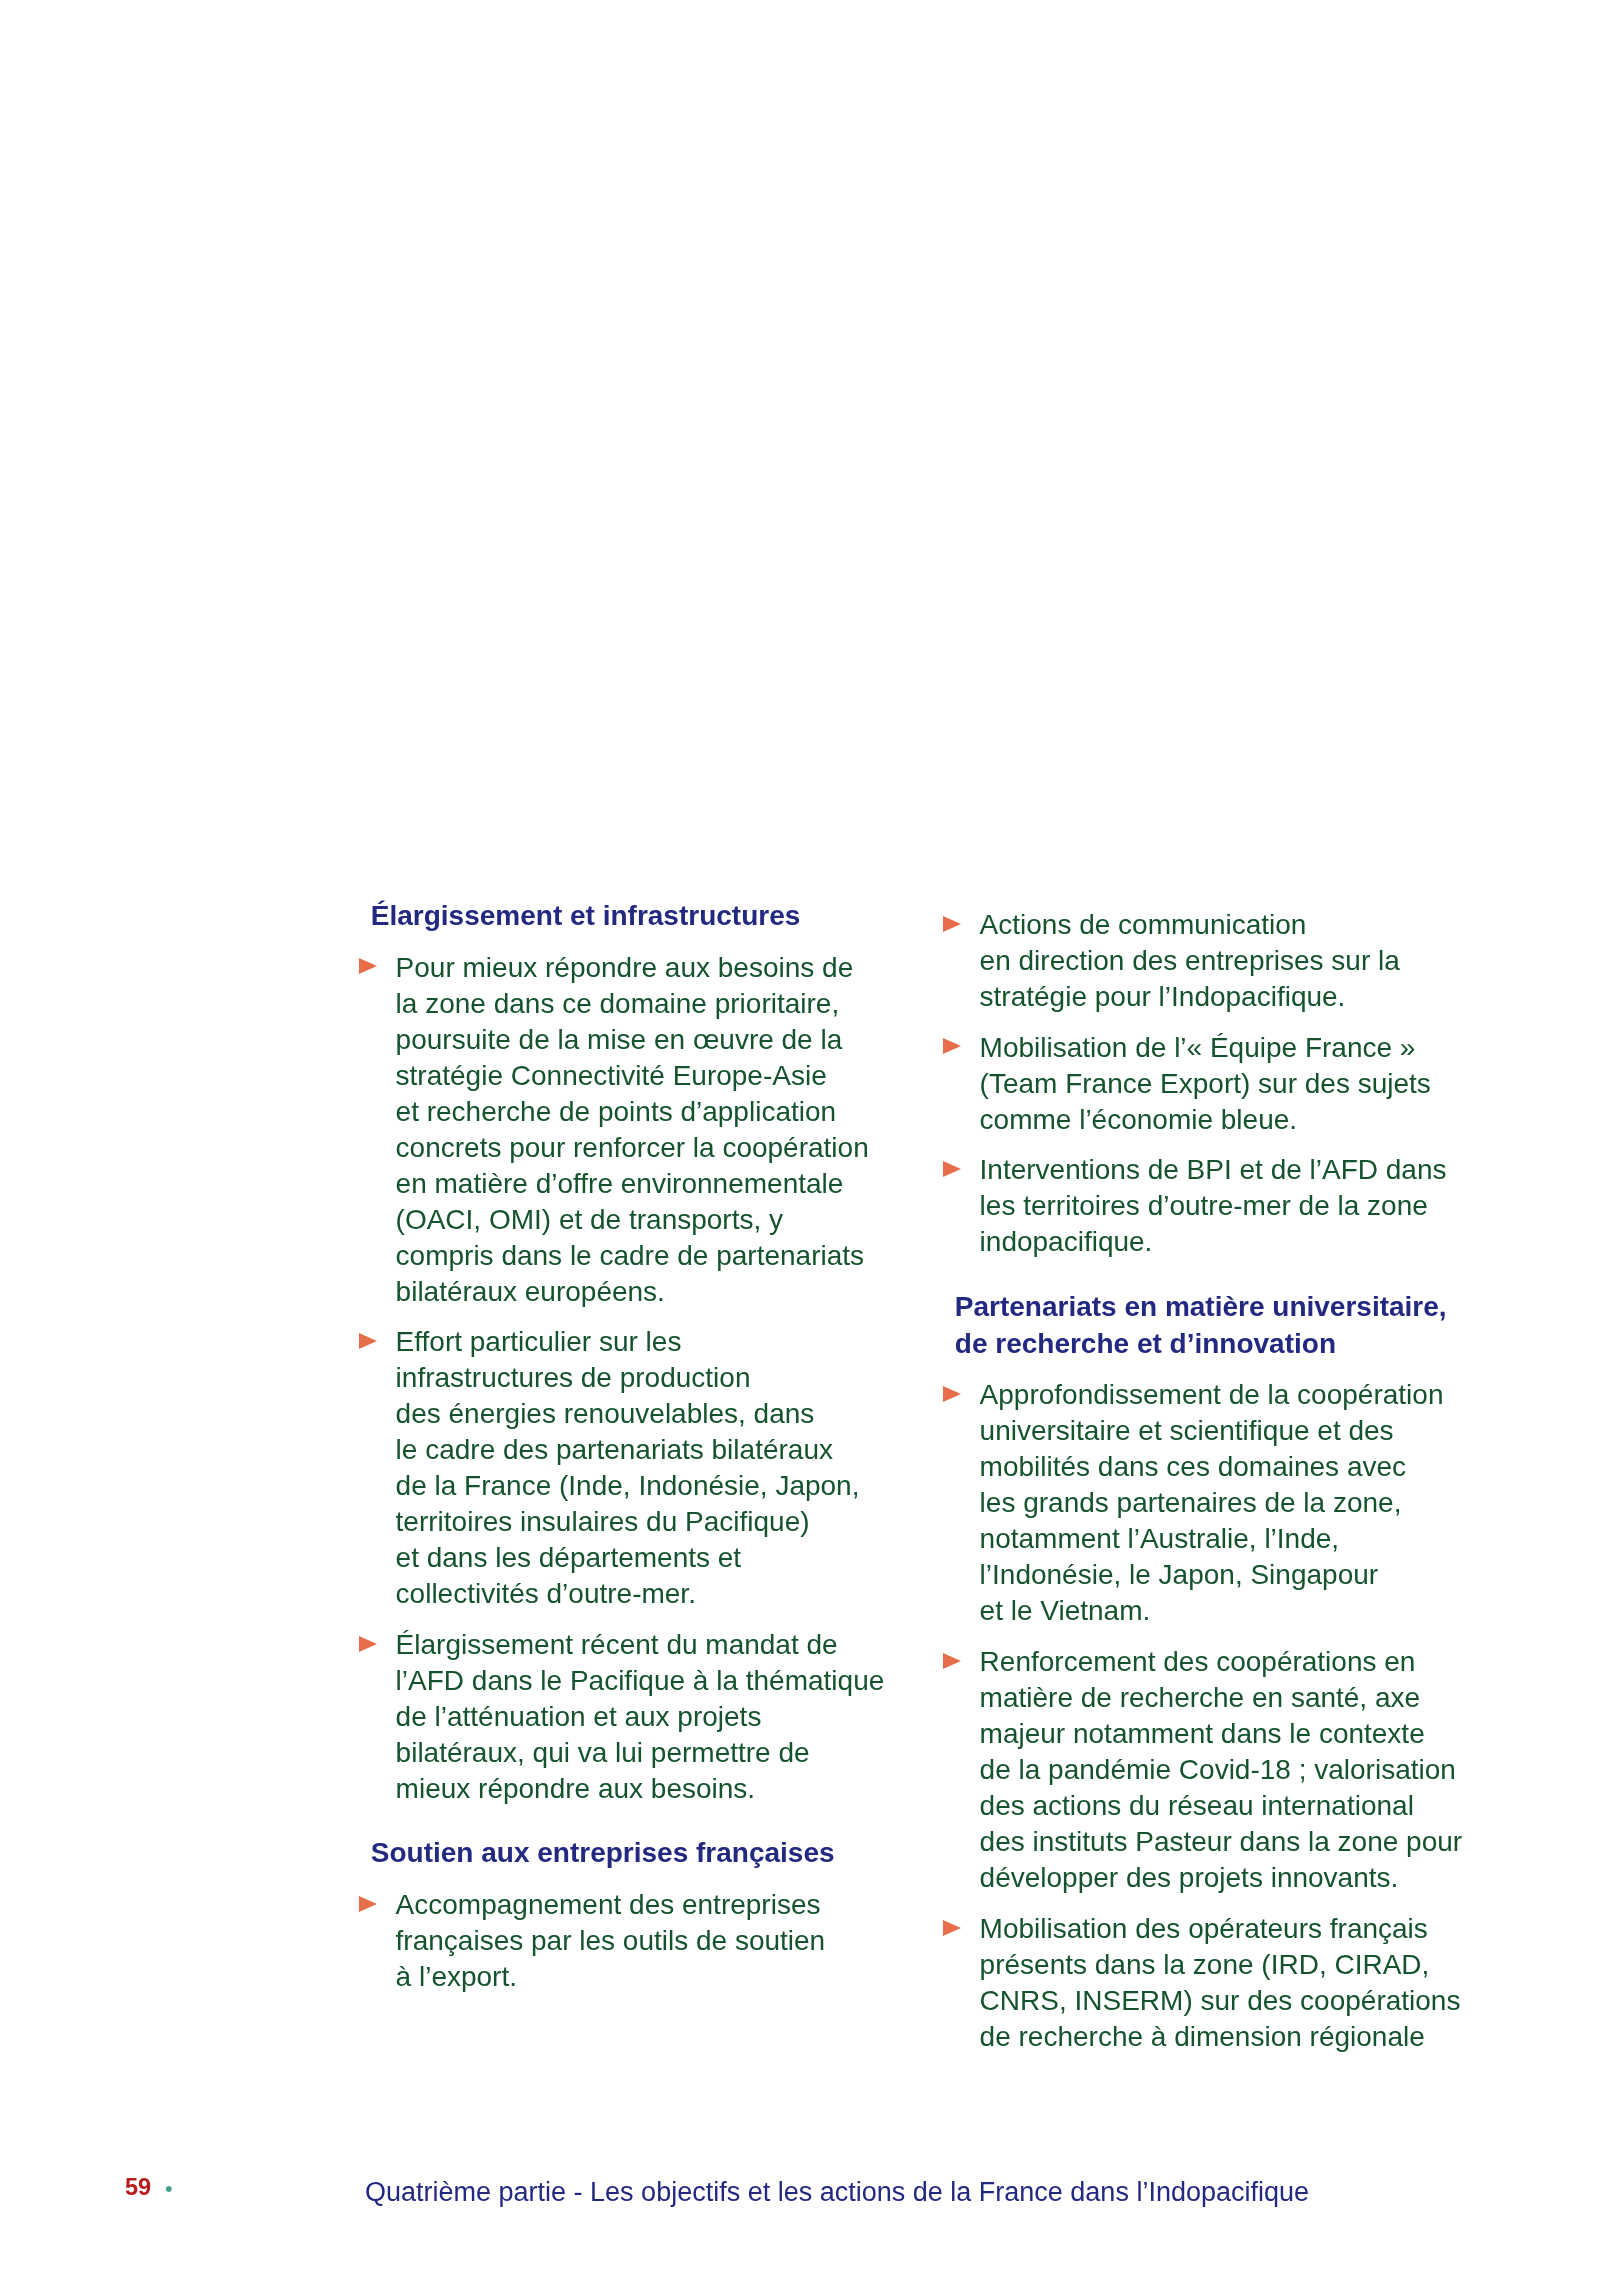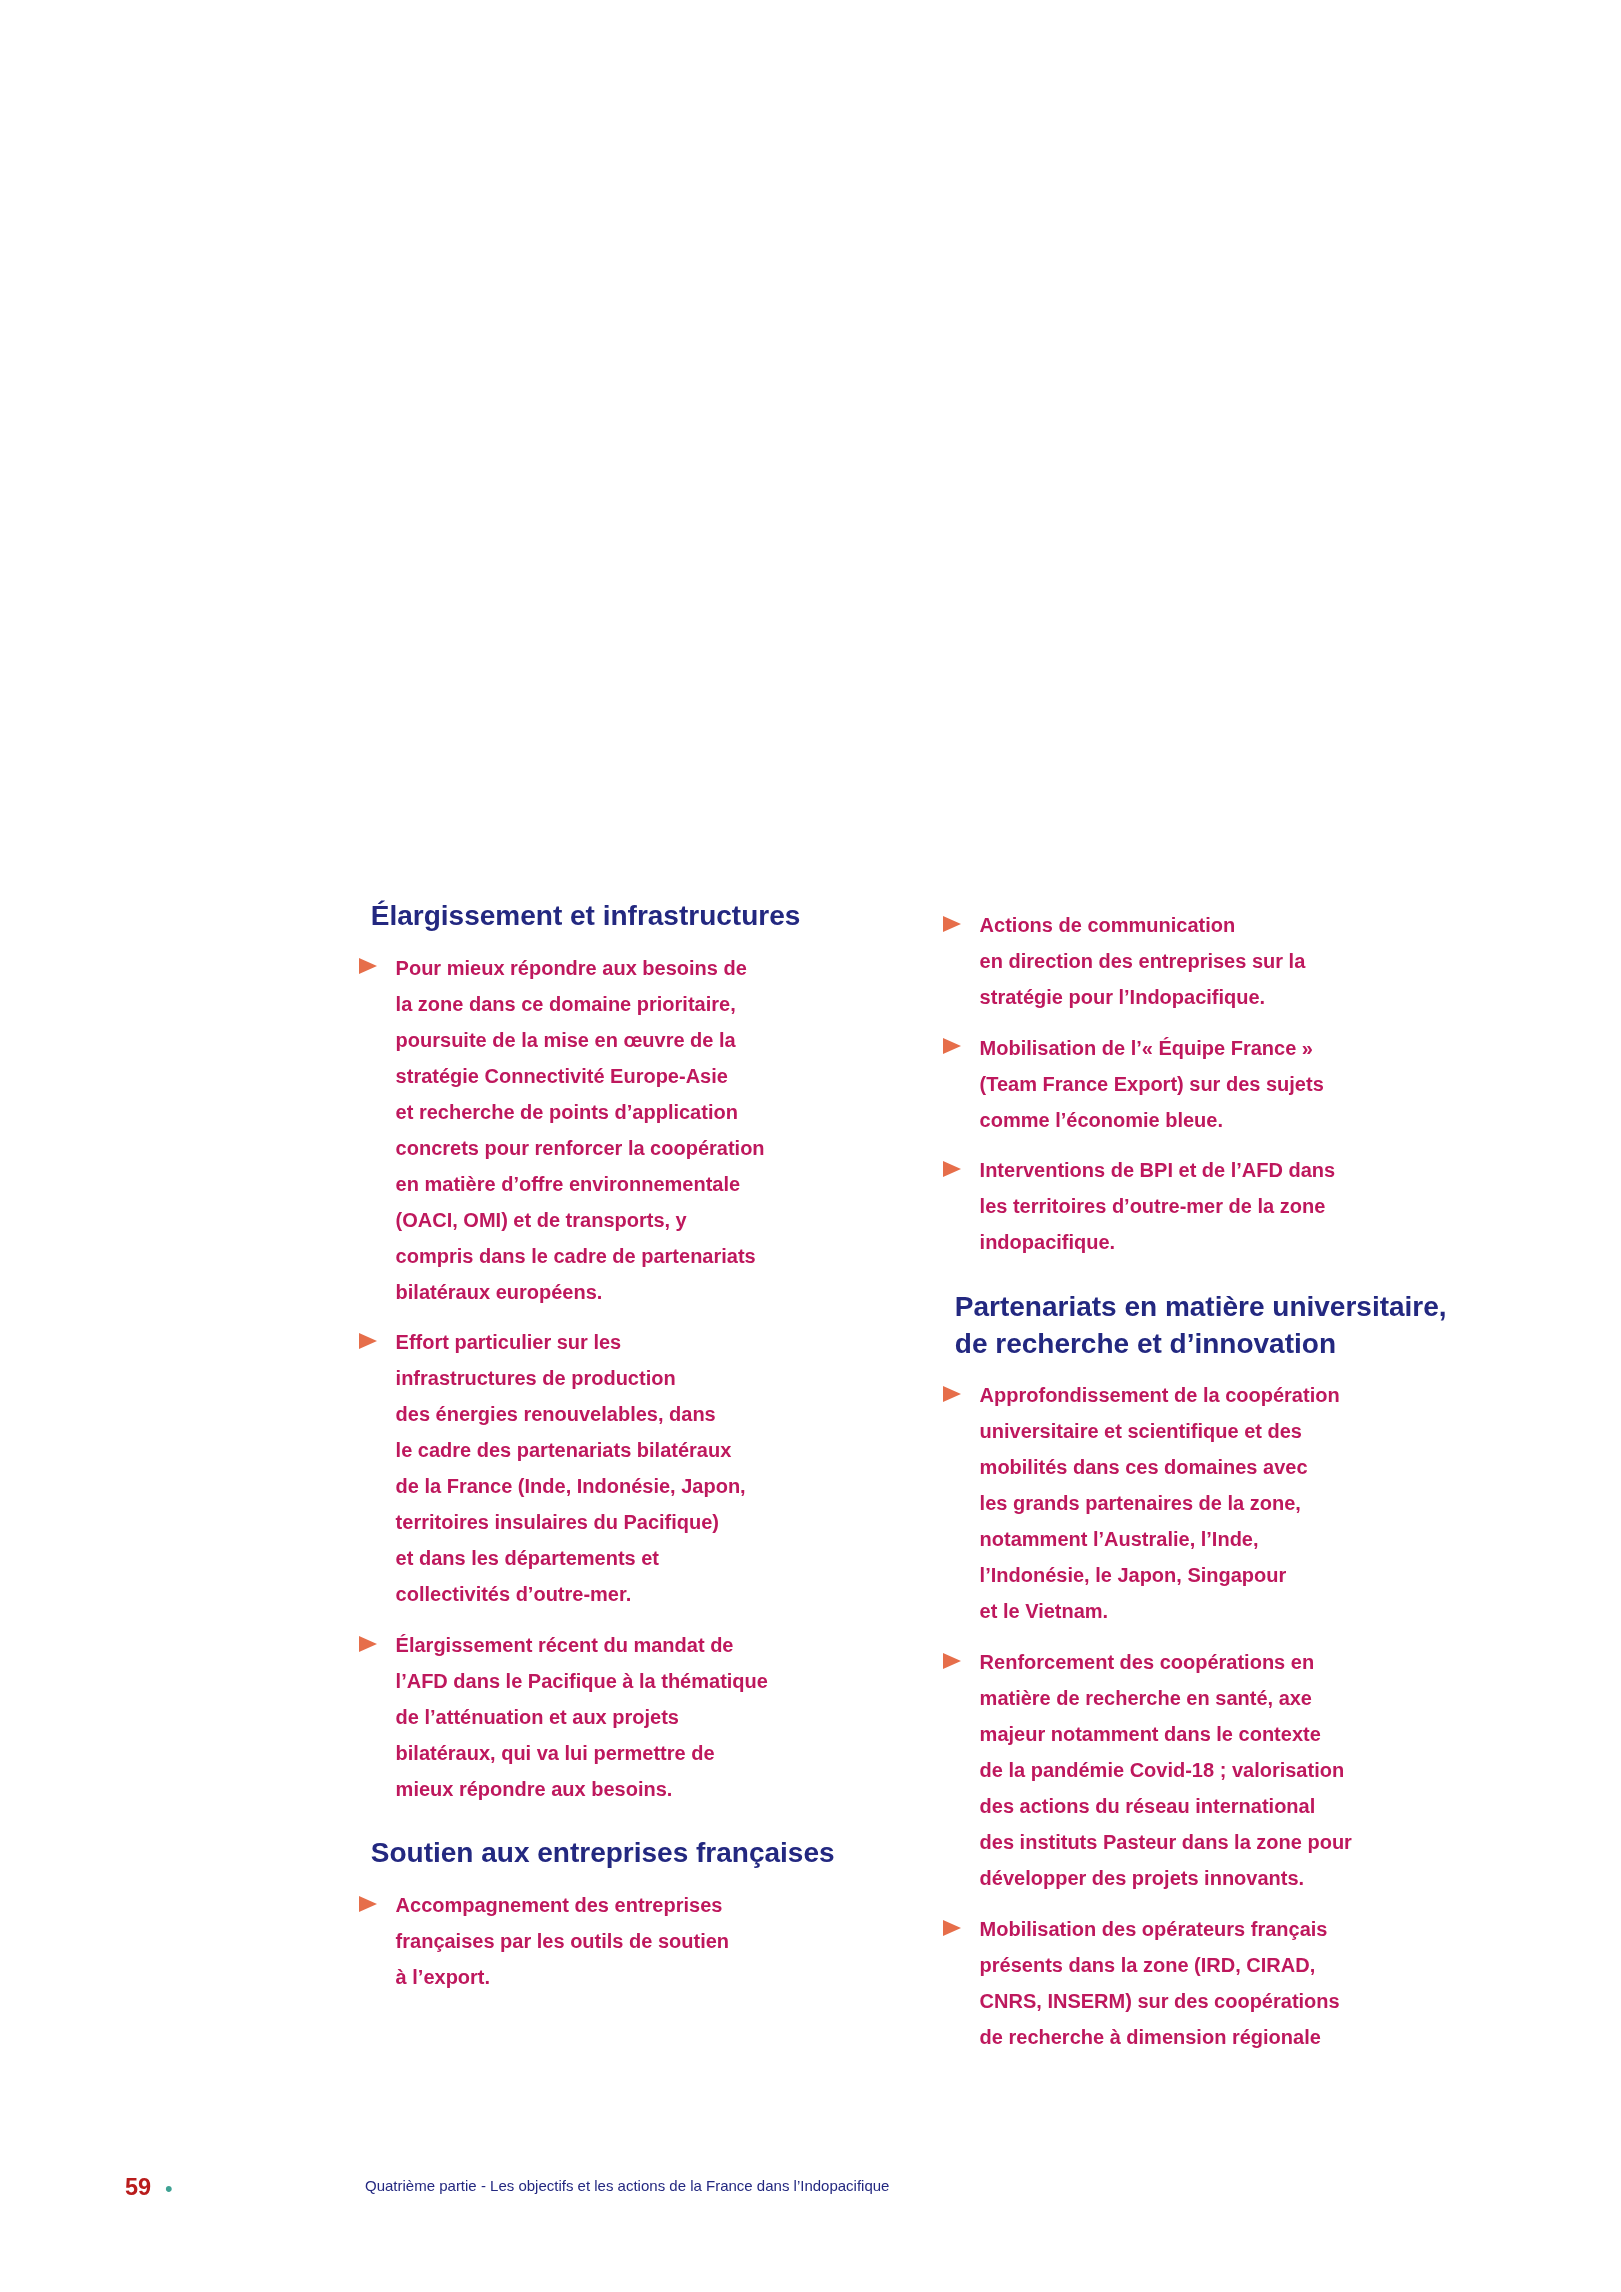--- a/index.html
+++ b/index.html
@@ -34,25 +34,25 @@
   .tri {
     flex: 0 0 auto;
     width: 0; height: 0;
     margin: 8.8px 0 0 0;
     border-top: 8.8px solid transparent;
     border-bottom: 8.8px solid transparent;
     border-left: 18.6px solid #e66e4a;
   }
   .btxt {
     margin-left: 18.6px;
-    font-size: 20px;
-    font-weight: 700;
+    font-size: 28px;
+    font-weight: 400;
     line-height: 36px;
     white-space: pre-line;
-    color: #be185d;
+    color: #14532d;
   }
 
   .footer {
     position: absolute;
     left: 0; top: 2174px;
     width: 1621px;
     height: 39px;
   }
   .page-number {
     position: absolute;
@@ -63,21 +63,21 @@
   }
   .footer-dot {
     position: absolute;
     left: 165px; top: 2px;
     font-size: 21.6px;
     color: #3fa294;
   }
   .footer-text {
     position: absolute;
     left: 365px; top: 2.9px;
-    font-size: 15px;
+    font-size: 27px;
     font-weight: 400;
     color: #232880;
     text-align: right;
   }
 </style>
 </head>
 <body>
 
 <div class="page">
 

